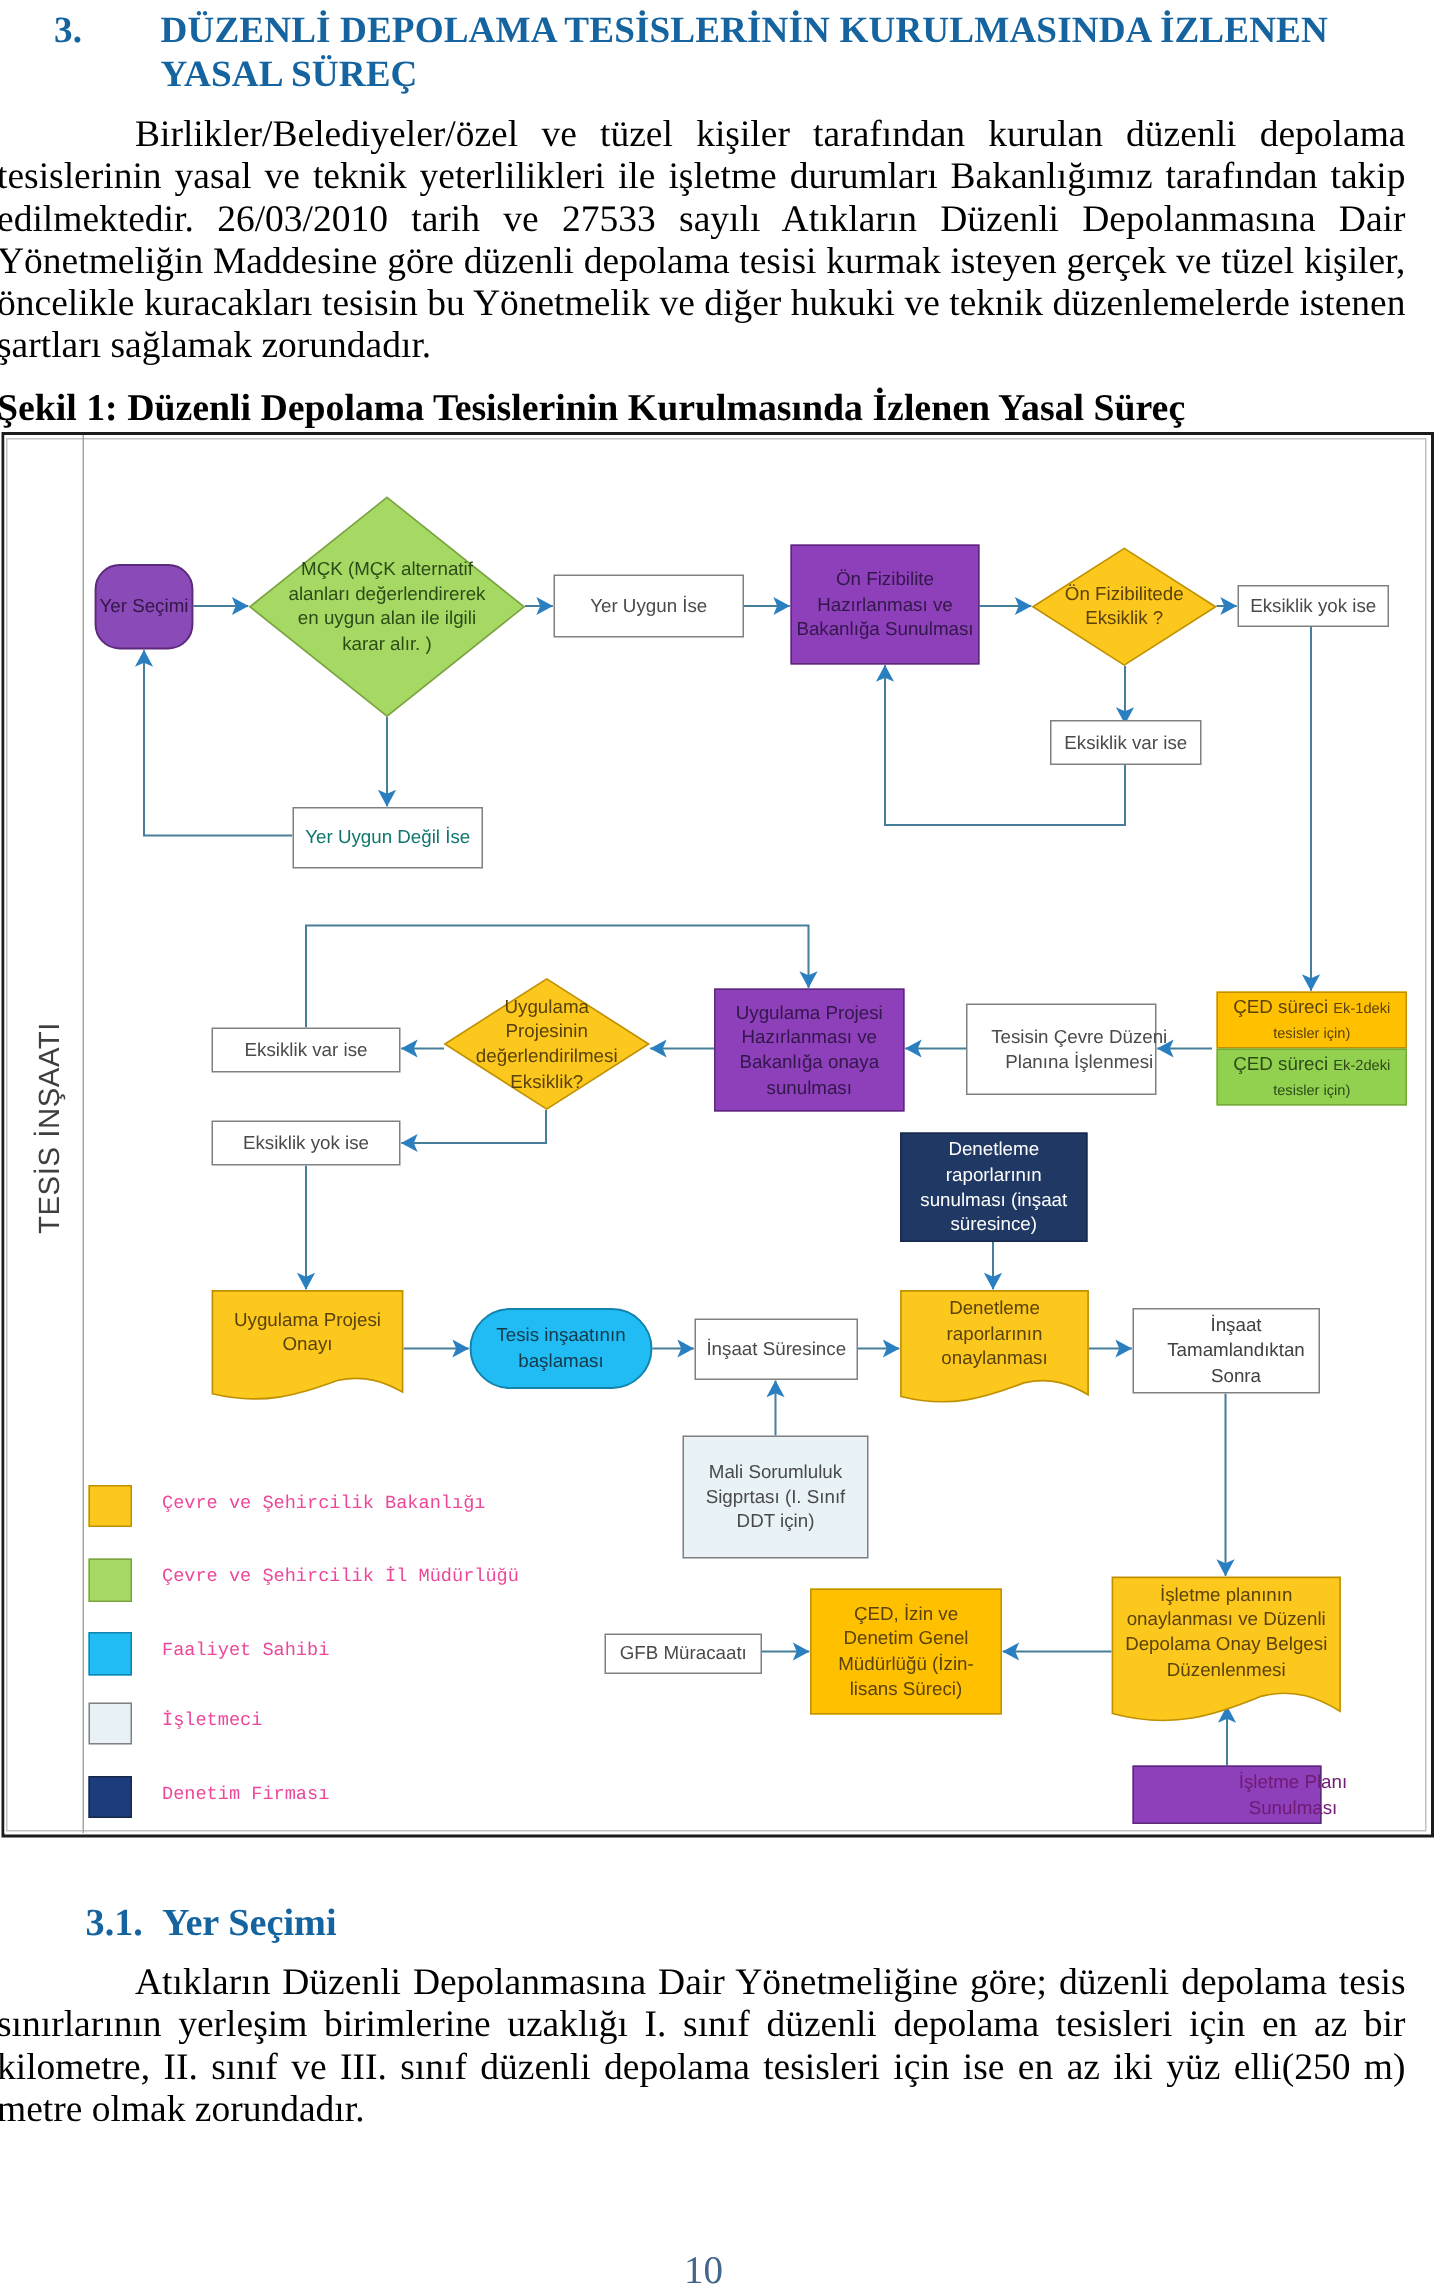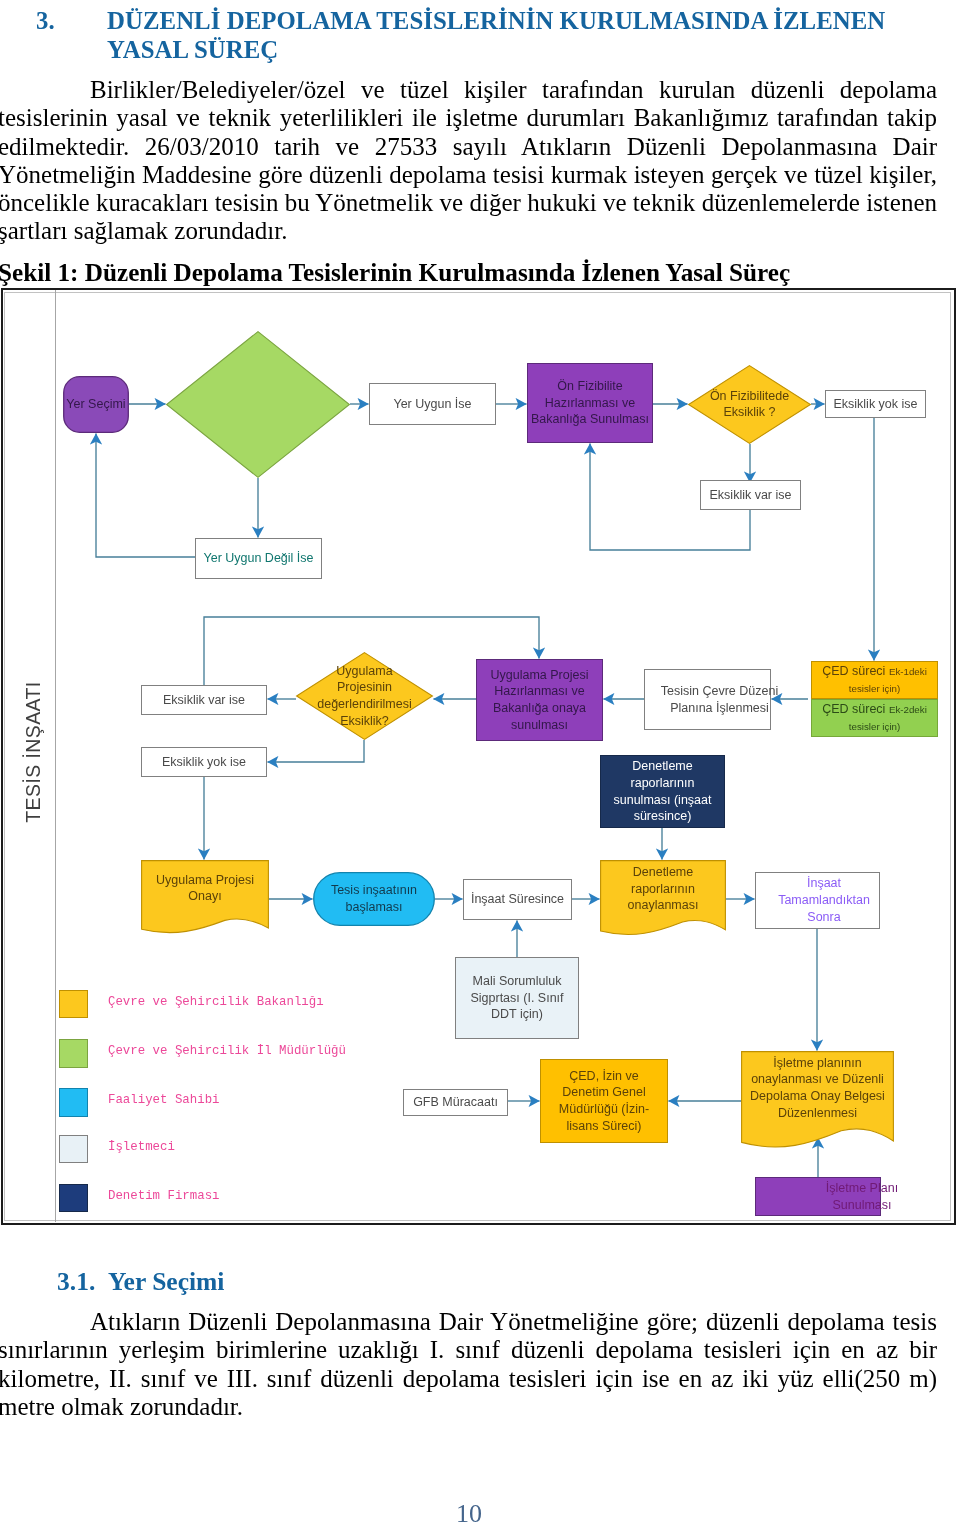--- a/index.html
+++ b/index.html
@@ -124,20 +124,23 @@
    </svg>
    <svg class="dnode" style="position:absolute;left:60px;top:86px;width:66px;height:57px;overflow:visible" viewBox="0 0 66 57">
           <rect x="0.7" y="0.7" width="64.6" height="55.6" rx="16" ry="16" fill="#8a4ab8" stroke="#5c2a7a" stroke-width="1.3"></rect>
         </svg>
    <div class="dtext" style="left:61px;top:87px;width:64px;height:55px;color:#33174a">
           <span><i class="sg">Yer Seçimi</i></span>
         </div>
    <svg class="dnode" style="position:absolute;left:163px;top:41px;width:184px;height:147px;overflow:visible" viewBox="0 0 184 147">
           <polygon points="92,0.6 183.4,73.5 92,146.4 0.6,73.5" fill="#a6d964" stroke="#7ba440" stroke-width="1.1"></polygon>
         </svg>
+   <div class="dtext" style="left:181.4px;top:60.11px;width:147.2px;height:108.78px;color:#2c4b17">
+          <span><i class="sg">MÇK (MÇK alternatif</i><br><i class="sg">alanları değerlendirerek</i><br><i class="sg">en uygun alan ile ilgili</i><br><i class="sg">karar alır. )</i></span>
+        </div>
    <div class="node n-rect" style="left:366px;top:93px;width:127px;height:42px"></div>
    <div class="dtext" style="left:368px;top:94px;width:123px;height:40px;color:#4a4a4a">
           <span><i class="sg">Yer Uygun İse</i></span>
         </div>
    <div class="node n-purple" style="left:524px;top:73px;width:126px;height:80px"></div>
    <div class="dtext" style="left:526px;top:74px;width:122px;height:78px;color:#33174a">
           <span><i class="sg">Ön Fizibilite</i><br><i class="sg">Hazırlanması ve</i><br><i class="sg">Bakanlığa Sunulması</i></span>
         </div>
    <svg class="dnode" style="position:absolute;left:685px;top:75px;width:123px;height:79px;overflow:visible" viewBox="0 0 123 79">
           <polygon points="61.5,0.6 122.4,39.5 61.5,78.4 0.6,39.5" fill="#fcc81e" stroke="#bf9000" stroke-width="1.1"></polygon>
@@ -207,21 +210,21 @@
    <div class="dtext" style="left:462px;top:590px;width:105px;height:39px;color:#4a4a4a">
           <span><i class="sg">İnşaat Süresince</i></span>
         </div>
    <svg class="dnode" style="position:absolute;left:597px;top:570px;width:126px;height:80px;overflow:visible" viewBox="0 0 126 80">
           <path d="M0.6,0.6 L125.4,0.6 L125.4,69.84 C114.03,63.04 100.8,57.76 82.53,61.92 C57.33,71.76 33.39,79.2 0.6,70.96 Z" fill="#fcc81e" stroke="#bf9000" stroke-width="1.1"></path>
         </svg>
    <div class="dtext" style="left:600px;top:571px;width:120px;height:56px;color:#5b4209">
           <span><i class="sg">Denetleme</i><br><i class="sg">raporlarının</i><br><i class="sg">onaylanması</i></span>
         </div>
    <div class="node n-rect" style="left:752px;top:582px;width:125px;height:57px"></div>
-   <div class="dtext" style="left:754px;top:583px;width:134px;height:55px;color:#8b5cf6">
+   <div class="dtext" style="left:754px;top:583px;width:134px;height:55px;color:#404040">
           <span><i class="sg">İnşaat</i><br><i class="sg">Tamamlandıktan</i><br><i class="sg">Sonra</i></span>
         </div>
    <div class="node n-ltblue" style="left:452px;top:667px;width:124px;height:82px"></div>
    <div class="dtext" style="left:454px;top:668px;width:120px;height:80px;color:#4a4a4a">
           <span><i class="sg">Mali Sorumluluk</i><br><i class="sg">Sigprtası (I. Sınıf</i><br><i class="sg">DDT için)</i></span>
         </div>
    <div class="node n-rect" style="left:400px;top:799px;width:105px;height:27px"></div>
    <div class="dtext" style="left:402px;top:800px;width:101px;height:25px;color:#4a4a4a">
           <span><i class="sg">GFB Müracaatı</i></span>
         </div>

